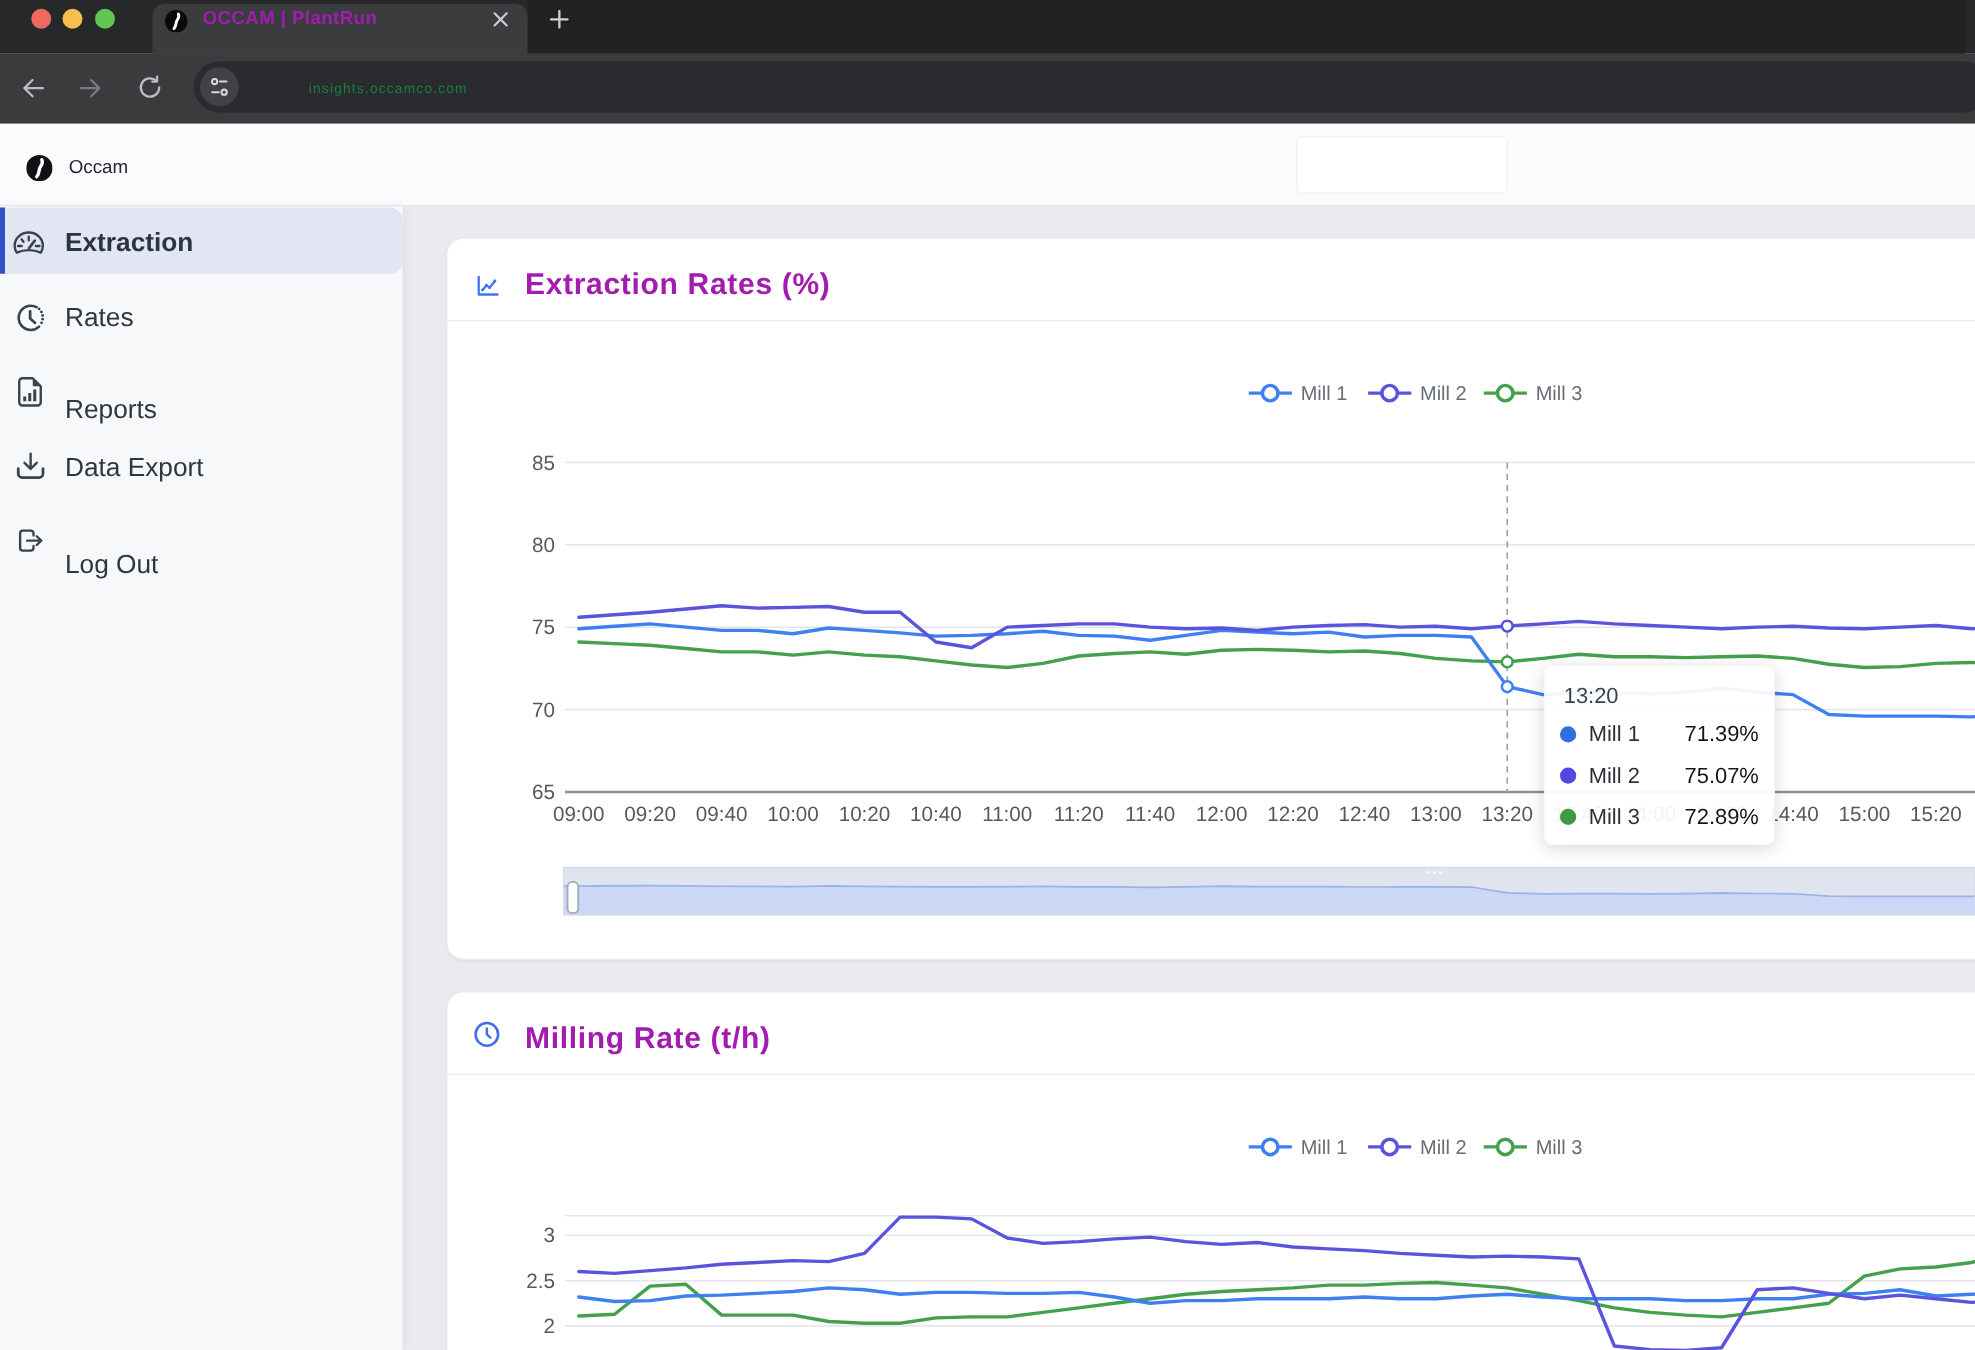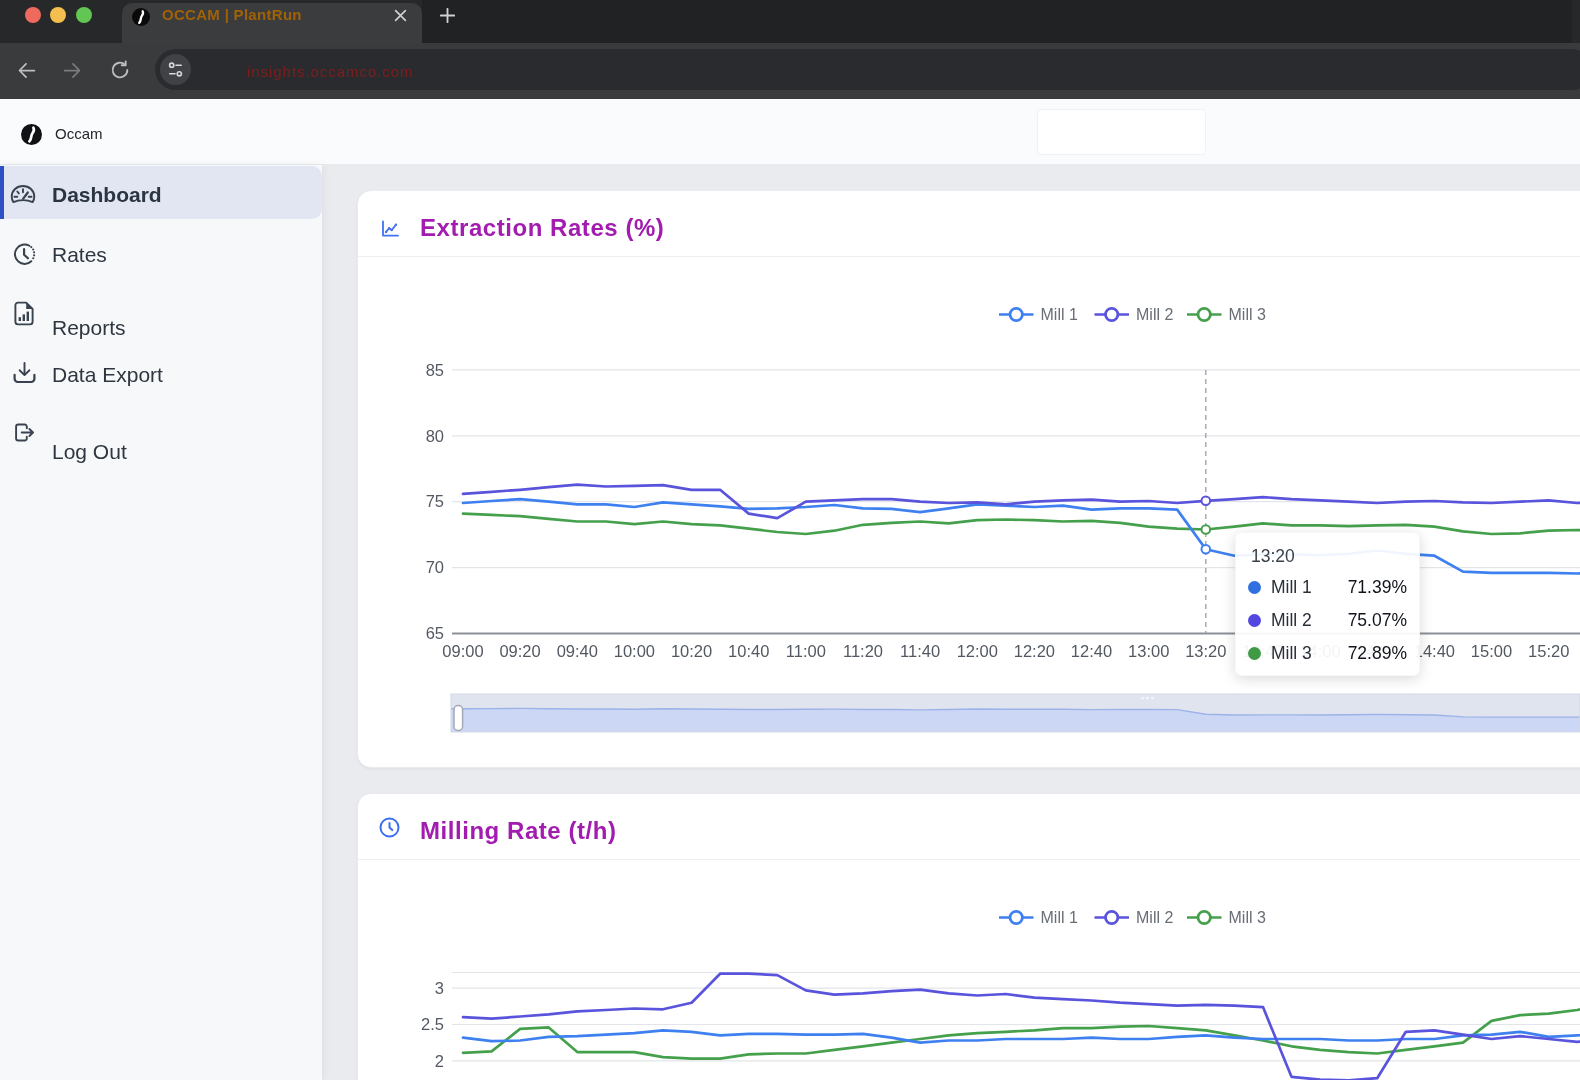--- a/index.html
+++ b/index.html
@@ -1,25 +1,25 @@
 <!DOCTYPE html>
 <html><head><meta charset="utf-8"><style>
 *{margin:0;padding:0;box-sizing:border-box}
 html,body{width:1580px;height:1080px;overflow:hidden;font-family:"Liberation Sans",sans-serif;background:#e9ebef;position:relative}
 .abs{position:absolute}
 
 #strip{left:0;top:0;width:1580px;height:43px;background:#272829}
 #strip2{left:422px;top:0;width:1150px;height:43px;background:#212224}
 .light{width:16px;height:16px;border-radius:50%;top:7px}
 #tab{left:122px;top:3px;width:300px;height:40px;background:#3a3c3e;border-radius:10px 10px 0 0}
-#tabtitle{left:162px;top:0;height:29px;line-height:29px;color:#a16207;font-size:15px;letter-spacing:.3px;font-weight:700}
+#tabtitle{left:162px;top:0;height:29px;line-height:29px;color:#a21caf;font-size:15px;letter-spacing:.3px;font-weight:700}
 #toolbar{left:0;top:43px;width:1580px;height:56px;background:#393b3d}
 #pill{left:155px;top:49px;width:1437px;height:41px;border-radius:20.5px;background:#2a2b2e}
 #chip{left:160px;top:54px;width:31px;height:31px;border-radius:50%;background:#404245}
-#url{left:247px;top:51px;height:41px;line-height:41px;color:#7f1d1d;font-size:15px;letter-spacing:.95px}
+#url{left:247px;top:51px;height:41px;line-height:41px;color:#15803d;font-size:11px;letter-spacing:.95px}
 
 #hdr{left:0;top:99px;width:1580px;height:66px;background:#fafbfc;border-bottom:1px solid #e7e9ec}
 #brand{left:55px;top:99px;height:66px;line-height:70px;font-size:15px;font-weight:500;color:#22262d}
 #skel{left:1037px;top:109px;width:169px;height:46px;background:#fff;border:1px solid #f0f1f3;border-radius:4px}
 
 #side{left:0;top:165px;width:322px;height:915px;background:#f7f8fa;box-shadow:2px 0 8px rgba(15,23,42,.05)}
 #active{left:0;top:166px;width:322px;height:53px;background:#e2e6f2;border-radius:0 10px 10px 0}
 #abar{left:0;top:166px;width:4px;height:53px;background:#2e52c5}
 .mi{left:52px;font-size:21px;color:#2e3640;height:30px;line-height:30px}
 
@@ -84,21 +84,21 @@
 <div class="abs" id="main"></div>
 <div class="abs" id="side"></div>
 <div class="abs" id="active"></div>
 <div class="abs" id="abar"></div>
 
 <svg class="abs" style="left:10px;top:183px" width="26" height="23" viewBox="0 0 26 23">
  <path d="M3.4 19.1C2.3 17.5 1.7 15.6 1.7 13.6 1.7 7.5 6.8 3 13 3s11.3 4.5 11.3 10.6c0 2-.6 3.9-1.7 5.5-2.8-1.3-6-2-9.6-2s-6.8.7-9.6 2z" fill="none" stroke="#39424f" stroke-width="1.9" stroke-linejoin="round"></path>
  <path d="M13 6.3v2.9M7.3 8.5l1.5 1.9M4.4 13.8h2.9M18.7 13.8h2.9" stroke="#39424f" stroke-width="1.9" stroke-linecap="round"></path>
  <path d="M13.2 15.6l4.6-6.1" stroke="#39424f" stroke-width="2.2" stroke-linecap="round"></path>
 </svg>
-<div class="abs mi" style="top:180px;font-weight:700;color:#2b3442">Dashboard</div>
+<div class="abs mi" style="top:180px;font-weight:700;color:#2b3442">Extraction</div>
 <svg class="abs" style="left:12px;top:242px" width="25" height="25" viewBox="0 0 24 24">
  <path d="M16.6 3.6A9.3 9.3 0 1 0 18.5 18.5" fill="none" stroke="#39424f" stroke-width="1.9" stroke-linecap="round"></path>
  <g fill="#39424f">
       <circle cx="18.5" cy="4.9" r="1.05"></circle>
       <circle cx="20.3" cy="7.2" r="1.05"></circle>
       <circle cx="21.2" cy="9.9" r="1.05"></circle>
       <circle cx="21.2" cy="12.8" r="1.05"></circle>
       <circle cx="20.4" cy="15.6" r="1.05"></circle>
     </g>
  <path d="M11.6 6.8v5.4l3.7 3.4" fill="none" stroke="#39424f" stroke-width="2.1" stroke-linecap="round" stroke-linejoin="round"></path>

